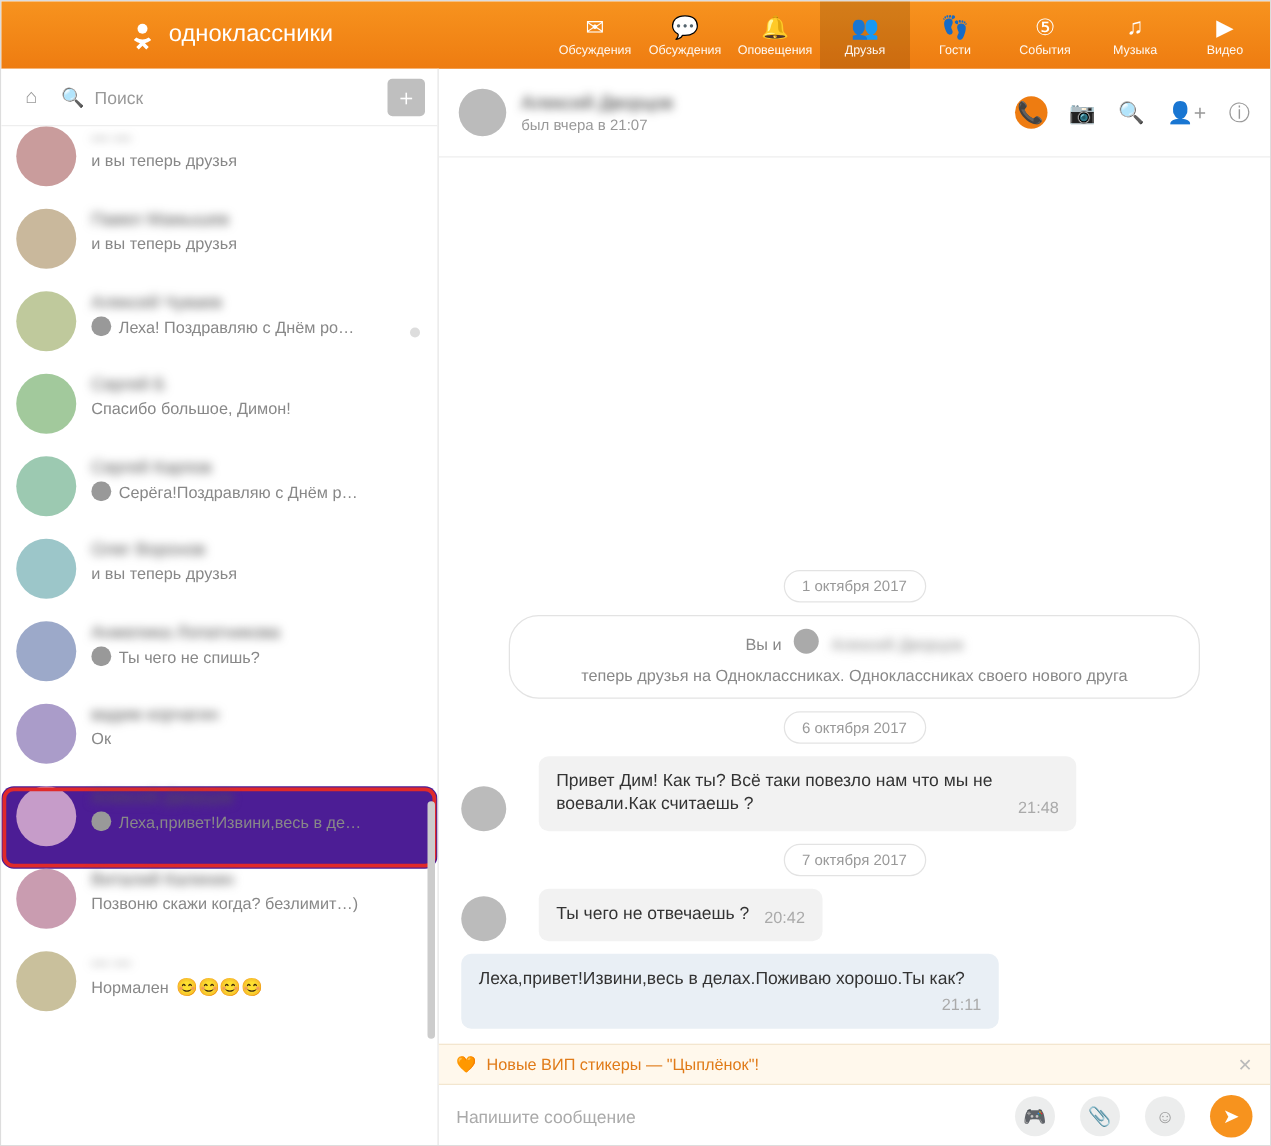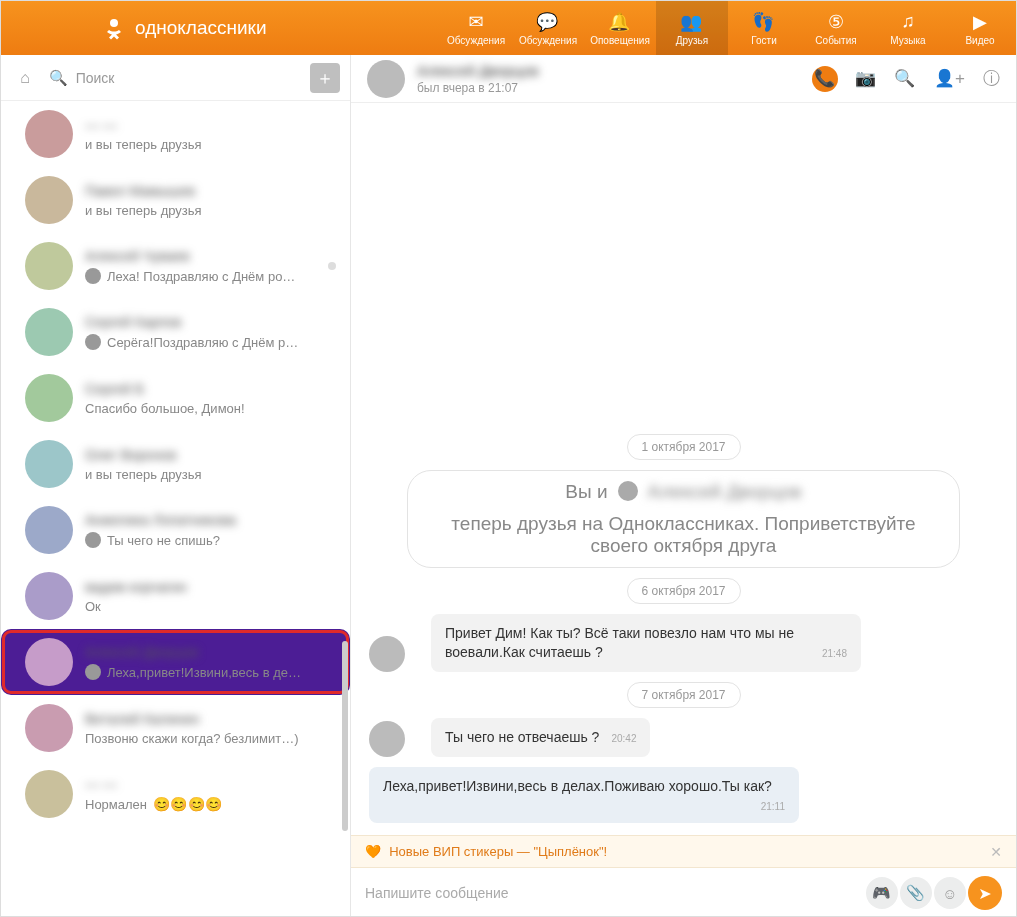--- a/index.html
+++ b/index.html
@@ -13,54 +13,54 @@
 .navitem .nico{font-size:18px;height:22px;display:flex;align-items:center;justify-content:center}
 .navitem .nlbl{margin-top:2px;opacity:.95}
 .main{display:flex;height:calc(917px - 54px)}
 .sidebar{width:350px;border-right:1px solid #e6e6e6;display:flex;flex-direction:column;background:#fff}
 .search-row{height:46px;display:flex;align-items:center;padding:0 10px;border-bottom:1px solid #eee}
 .home-ico{width:28px;height:28px;display:flex;align-items:center;justify-content:center;color:#999;font-size:16px;cursor:pointer}
 .search-box{flex:1;display:flex;align-items:center;margin:0 10px;color:#999;font-size:14px}
 .search-box .sico{margin-right:8px;font-size:15px}
 .add-btn{width:30px;height:30px;background:#bfbfbf;border-radius:4px;color:#fff;font-size:18px;display:flex;align-items:center;justify-content:center;cursor:pointer}
 .conv-list{flex:1;overflow:hidden;position:relative}
-.conv{height:66px;display:flex;align-items:center;padding:0 24px;cursor:pointer;position:relative}
+.conv{height:66px;display:flex;align-items:flex-start;padding:0 12px;cursor:pointer;position:relative}
 .conv .av{width:48px;height:48px;border-radius:50%;background:#ccc center/cover;flex-shrink:0;margin-right:12px}
 .conv .txt{flex:1;min-width:0}
 .conv .nm{font-size:14px;color:#555;margin-bottom:4px;filter:blur(4px)}
 .conv .prev{font-size:13px;color:#888;white-space:nowrap;overflow:hidden;text-overflow:ellipsis;display:flex;align-items:center;gap:6px}
 .conv .tiny{width:16px;height:16px;border-radius:50%;background:#999;display:inline-block}
 .conv.sel{background:#4c1d95}
 .conv.hl{outline:3px solid #e02a2a;outline-offset:-4px;border-radius:10px}
 .dot{width:8px;height:8px;border-radius:50%;background:#ddd;position:absolute;right:14px;top:50%;transform:translateY(-50%)}
 .emj{font-size:14px}
 
 .chat{flex:1;display:flex;flex-direction:column;min-width:0}
-.chat-head{height:48px;border-bottom:1px solid #eee;display:flex;align-items:center;padding:0 16px}
+.chat-head{height:71px;border-bottom:1px solid #eee;display:flex;align-items:center;padding:0 16px}
 .chat-head .av{width:38px;height:38px;border-radius:50%;background:#bbb;margin-right:12px}
 .chat-head .ttl{font-size:15px;color:#333;filter:blur(4px)}
 .chat-head .sub{font-size:12px;color:#999;margin-top:2px}
 .chat-head .actions{margin-left:auto;display:flex;gap:18px;color:#999;align-items:center}
 .chat-head .actions span{cursor:pointer;font-size:17px}
 .phone-badge{width:26px;height:26px;border-radius:50%;background:#ee7c11;color:#fff;display:flex;align-items:center;justify-content:center;font-size:13px}
 .chat-body{flex:1;overflow:hidden;padding:12px 18px;display:flex;flex-direction:column;justify-content:flex-end;gap:10px}
 .date-pill{align-self:center;background:#fff;border:1px solid #e3e3e3;border-radius:20px;padding:5px 14px;font-size:12px;color:#999}
-.sys-msg{align-self:center;border:1px solid #e3e3e3;border-radius:24px;padding:10px 18px;font-size:19px;color:#888;text-align:center;max-width:88%;display:flex;align-items:flex-start;gap:10px;flex-wrap:wrap;justify-content:center}
+.sys-msg{align-self:center;border:1px solid #e3e3e3;border-radius:24px;padding:10px 18px;font-size:13px;color:#888;text-align:center;max-width:88%;display:flex;align-items:flex-end;gap:10px;flex-wrap:wrap;justify-content:center}
 .sys-msg .sysnm{filter:blur(4px)}
 .sys-msg .tav{width:20px;height:20px;border-radius:50%;background:#aaa;display:inline-block}
 .msg-row{display:flex;gap:26px;align-items:flex-end}
 .msg-row.me{}
 .msg-row .av{width:36px;height:36px;border-radius:50%;background:#bbb;flex-shrink:0}
 .bubble{max-width:430px;padding:10px 14px;border-radius:8px;font-size:14px;line-height:1.35;position:relative}
 .bubble.in{background:#f2f2f2;color:#333}
 .bubble.out{background:#e9eff5;color:#333}
-.bubble .time{font-size:10px;color:#aaa;float:right;margin-left:12px;margin-top:4px}
+.bubble .time{font-size:13px;color:#aaa;float:right;margin-left:12px;margin-top:4px}
 .stickerbar{background:#fff8ec;border-top:1px solid #f3e6cf;border-bottom:1px solid #f3e6cf;padding:8px 14px;font-size:13px;color:#e07b19;display:flex;align-items:center;gap:8px;position:relative}
 .stickerbar .close{position:absolute;right:14px;color:#bbb;cursor:pointer;font-size:14px}
-.compose{height:50px;display:flex;align-items:center;padding:0 14px;gap:2px}
+.compose{height:50px;display:flex;align-items:center;padding:0 14px;gap:20px}
 .compose input{flex:1;border:none;font-size:14px;outline:none;color:#555}
 .compose input::placeholder{color:#aaa}
 .caction{width:32px;height:32px;border-radius:50%;background:#eceded;color:#999;display:flex;align-items:center;justify-content:center;cursor:pointer;font-size:15px}
 .send{width:34px;height:34px;border-radius:50%;background:#f7931e;color:#fff;display:flex;align-items:center;justify-content:center;cursor:pointer;font-size:16px}
 .scrollbar{width:6px;background:#ccc;border-radius:3px;position:absolute;right:2px;top:540px;height:190px}
 </style>
 </head>
 <body>
 
 <div class="topbar">
@@ -149,37 +149,37 @@
       <div class="nm">Алексей Чуваев</div>
       <div class="prev">
         <span class="tiny"></span>
         <span>Леха! Поздравляю с Днём ро…</span>
 
       </div>
     </div>
     <span class="dot"></span>
         </div>
         <div class="conv">
+          <div class="av" style="background:hsl(111,30%,70%)"></div>
+    <div class="txt">
+      <div class="nm">Сергей Б</div>
+      <div class="prev">
+
+        <span>Спасибо большое, Димон!</span>
+
+      </div>
+    </div>
+    </div>
+        <div class="conv">
           <div class="av" style="background:hsl(148,30%,70%)"></div>
     <div class="txt">
       <div class="nm">Сергей Карпов</div>
       <div class="prev">
         <span class="tiny"></span>
         <span>Серёга!Поздравляю с Днём р…</span>
-
-      </div>
-    </div>
-    </div>
-        <div class="conv">
-          <div class="av" style="background:hsl(111,30%,70%)"></div>
-    <div class="txt">
-      <div class="nm">Сергей Б</div>
-      <div class="prev">
-
-        <span>Спасибо большое, Димон!</span>
 
       </div>
     </div>
     </div>
         <div class="conv">
           <div class="av" style="background:hsl(185,30%,70%)"></div>
     <div class="txt">
       <div class="nm">Олег Воронов</div>
       <div class="prev">
 
@@ -262,21 +262,21 @@
         <span>ⓘ</span>
       </div>
     </div>
 
     <div class="chat-body">
       <div class="date-pill">1 октября 2017</div>
       <div class="sys-msg">
         <span>Вы и</span>
         <span class="tav"></span>
         <span class="sysnm">Алексей Дворцов</span>
-        <span>теперь друзья на Одноклассниках. Поприветствуйте своего октября друга</span>
+        <span>теперь друзья на Одноклассниках. Одноклассниках своего нового друга</span>
       </div>
       <div class="date-pill">6 октября 2017</div>
       <div class="msg-row">
         <div class="av"></div>
         <div class="bubble in">
           <span>Привет Дим! Как ты? Всё таки повезло нам что мы не воевали.Как считаешь ?</span>
           <span class="time">21:48</span>
         </div>
       </div>
       <div class="date-pill">7 октября 2017</div>

